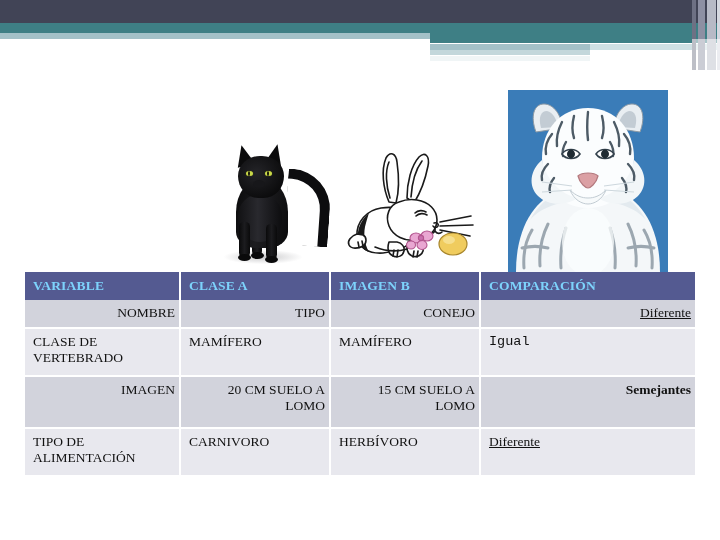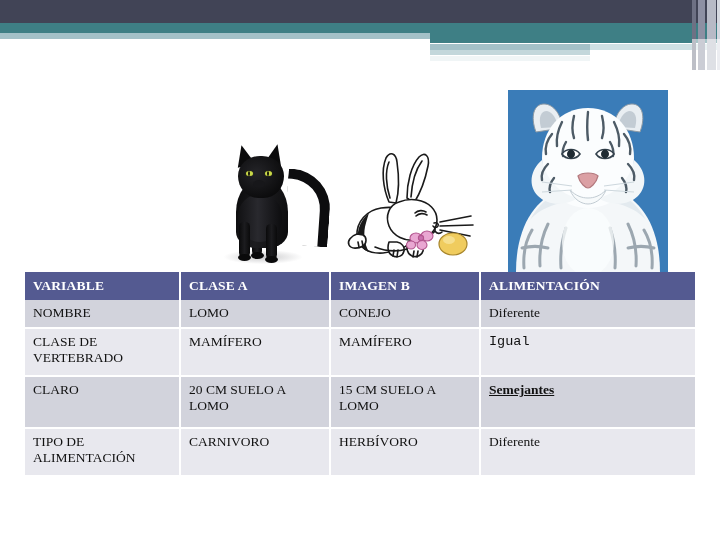--- a/index.html
+++ b/index.html
@@ -215,21 +215,21 @@
     border-collapse: collapse;
     table-layout: fixed;
   }
   #comparison-table col.c1 { width: 155px; }
   #comparison-table col.c2 { width: 150px; }
   #comparison-table col.c3 { width: 150px; }
   #comparison-table col.c4 { width: 215px; }
 
   #comparison-table th {
     background: #545A91;
-    color: #ffffff;
+    color: #7dd3fc;
     font-weight: bold;
     font-size: 13.5px;
     text-align: left;
     padding: 5px 0 5px 8px;
     border-right: 2px solid #ffffff;
     letter-spacing: 0.2px;
     height: 18px;
     vertical-align: middle;
   }
   #comparison-table th:last-child { border-right: none; }
@@ -238,26 +238,26 @@
     font-size: 13.5px;
     color: #111111;
     padding: 5px 4px 5px 8px;
     border-right: 2px solid #ffffff;
     border-bottom: 2px solid #ffffff;
     vertical-align: top;
     line-height: 1.18;
   }
   #comparison-table td:last-child { border-right: none; }
 
-  tr.row-dark td { background: #D2D3DC; }
+  tr.row-dark td { background: #D2D3DC; text-align: right; }
   tr.row-light td { background: #E8E8EE; }
 
-  td.cmp-diff  { color: #111111; }
+  td.cmp-diff  { color: #111111; text-decoration: underline; }
   td.cmp-equal { color: #111111; font-family: Liberation Mono, monospace; }
-  td.cmp-simil { color: #C00000; font-weight: bold; text-decoration: underline; }
+  td.cmp-simil { color: #C00000; font-weight: bold; }
 
   .r-nombre td  { height: 17px; }
   .r-clase td   { height: 36px; }
   .r-altura td  { height: 40px; }
   .r-tipo td    { height: 36px; }
   .r-tonal td   { height: 22px; }
 </style>
 </head>
 <body>
 
@@ -419,38 +419,38 @@
     <col class="c1">
       <col class="c2">
       <col class="c3">
       <col class="c4">
   </colgroup>
   <thead>
     <tr>
       <th>VARIABLE</th>
       <th>CLASE A</th>
       <th>IMAGEN B</th>
-      <th>ALIMENTACIÓN</th>
+      <th>COMPARACIÓN</th>
     </tr>
   </thead>
   <tbody>
     <tr class="row-dark r-nombre">
       <td>NOMBRE</td>
-      <td>LOMO</td>
+      <td>TIPO</td>
       <td>CONEJO</td>
       <td class="cmp-diff">Diferente</td>
     </tr>
     <tr class="row-light r-clase">
       <td>CLASE DE VERTEBRADO</td>
       <td>MAMÍFERO</td>
       <td>MAMÍFERO</td>
       <td class="cmp-equal">Igual</td>
     </tr>
     <tr class="row-dark r-altura">
-      <td>CLARO</td>
+      <td>IMAGEN</td>
       <td>20 CM SUELO A LOMO</td>
       <td>15 CM SUELO A LOMO</td>
       <td class="cmp-simil">Semejantes</td>
     </tr>
     <tr class="row-light r-tipo">
       <td>TIPO DE ALIMENTACIÓN</td>
       <td>CARNIVORO</td>
       <td>HERBÍVORO</td>
       <td class="cmp-diff">Diferente</td>
     </tr>

